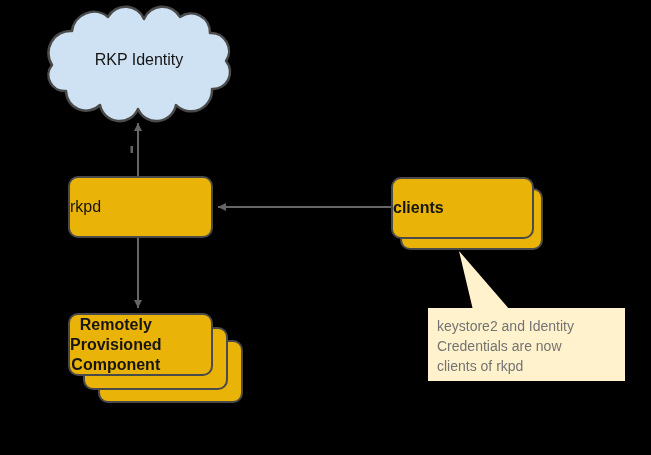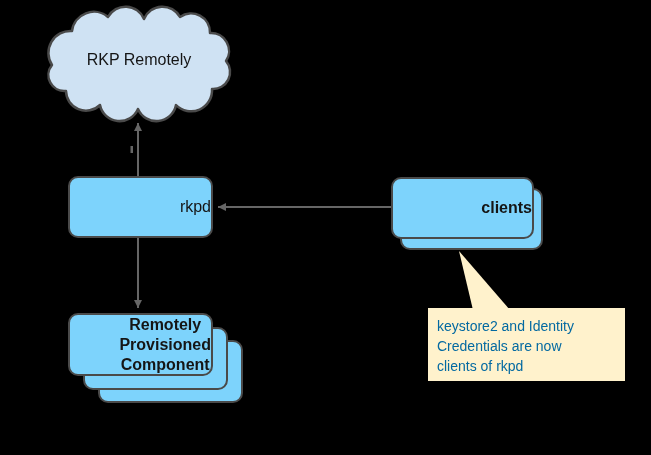--- a/index.html
+++ b/index.html
@@ -7,42 +7,42 @@
     width:651px;height:455px;
     background:#000000;
     font-family:"Liberation Sans", sans-serif;
     overflow:hidden;
   }
   .stage{position:relative;width:651px;height:455px;background:#000;}
   .overlay{position:absolute;left:0;top:0;z-index:1;}
   .node{
     position:absolute;
     box-sizing:border-box;
-    background:#7dd3fc;
+    background:#eab308;
     border:2px solid #4a4a4a;
     border-radius:10px;
-    display:flex;align-items:center;justify-content:flex-end;
+    display:flex;align-items:center;justify-content:flex-start;
     font-size:16px;color:#151515;
     text-align:center;
     z-index:2;
   }
   .stack-layer{z-index:2;}
   .stack-front{z-index:3;font-weight:bold;}
   .multiline{white-space:pre-line;line-height:20px;}
   .cloud-label{
     position:absolute;left:44px;top:50px;width:190px;height:20px;
     line-height:20px;text-align:center;
     font-size:16px;color:#151515;z-index:2;
   }
   .callout-body{
     position:absolute;left:428px;top:308px;width:197px;height:73px;
     box-sizing:border-box;
     background:#fff2cc;
     padding:8px 8px 8px 9px;
-    font-size:14px;line-height:20px;color:#0369a1;
+    font-size:14px;line-height:20px;color:#737373;
     z-index:3;
   }
 </style>
 </head>
 <body>
 
 <div class="stage">
 
   <svg class="overlay" width="651" height="455" viewBox="0 0 651 455">
     <defs>
@@ -71,21 +71,21 @@
 
     <rect x="130.5" y="146" width="2.5" height="7" fill="#666666"></rect>
 
     <line x1="138" y1="238" x2="138" y2="308" stroke="#666666" stroke-width="2" marker-end="url(#arrow)"></line>
 
     <line x1="392" y1="207" x2="218" y2="207" stroke="#666666" stroke-width="2" marker-end="url(#arrow)"></line>
 
     <polygon points="459,251 510,310 473,310" fill="#fff2cc"></polygon>
   </svg>
 
-  <div class="cloud-label">RKP Remotely</div>
+  <div class="cloud-label">RKP Identity</div>
 
   <div class="node" style="left:68px;top:176px;width:145px;height:62px;">
     <span>rkpd</span>
   </div>
 
   <div class="node stack-layer" style="left:400px;top:188px;width:143px;height:62px;"></div>
   <div class="node stack-front" style="left:391px;top:177px;width:143px;height:62px;">
     <span>clients</span>
   </div>
 

